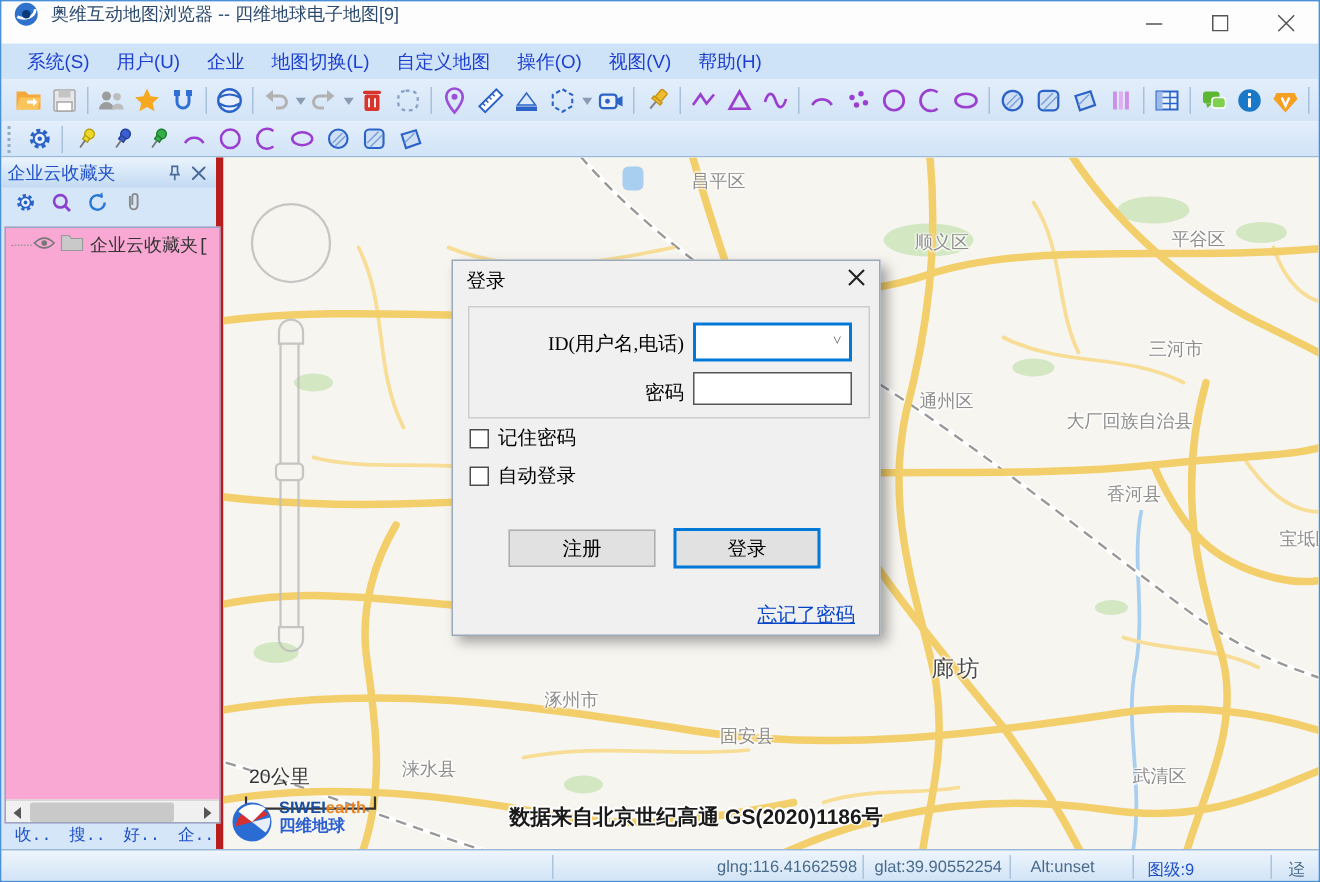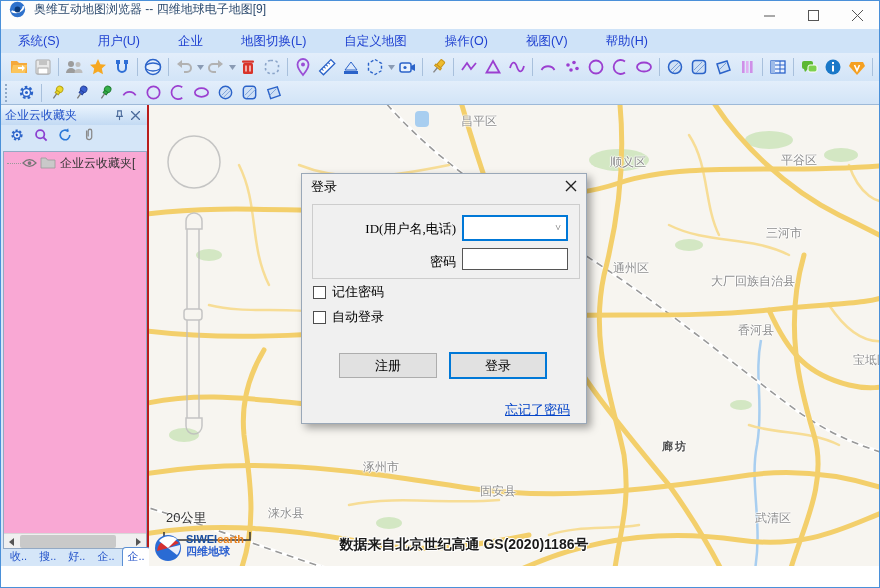--- a/index.html
+++ b/index.html
@@ -7,54 +7,54 @@
   .app { position:relative; width:880px; height:588px; background:#fff; border:1px solid #4a90d9; overflow:hidden; }
 
   
   .titlebar { position:absolute; left:0; top:0; width:100%; height:28px; background:#fdfdfd; display:flex; align-items:flex-start; }
   .titlebar .appicon { margin-left:8px; width:17px; height:17px; }
   .titlebar .title { margin-left:8px; font-size:12px; color:#2c4a6e; }
   .wincontrols { position:absolute; right:0; top:0; height:28px; display:flex; }
   .wbtn { width:44px; height:28px; display:flex; align-items:center; justify-content:center; }
 
   
-  .menubar { position:absolute; left:0; top:28px; width:100%; height:24px; background:#cfe3f8; display:flex; align-items:center; padding-left:8px;gap:20px; }
+  .menubar { position:absolute; left:0; top:28px; width:100%; height:24px; background:#cfe3f8; display:flex; align-items:center; padding-left:8px; }
   .menuitem { font-size:12.5px; color:#1d3fd0; padding:3px 9px; cursor:default; }
 
   
   .toolbar1 { position:absolute; left:0; top:52px; width:100%; height:28px; background:linear-gradient(#e3eefb,#d2e4f7); display:flex; align-items:center; padding-left:6px; overflow:hidden; }
   .toolbar2 { position:absolute; left:0; top:80px; width:100%; height:24px; background:linear-gradient(#e3eefb,#d2e4f7); display:flex; align-items:center; padding-left:4px; border-bottom:1px solid #9db9d8; }
   .tbtn { width:24px; height:24px; display:flex; align-items:center; justify-content:center; flex:0 0 auto; }
   .tsep { width:1px; height:18px; background:#a8c0dc; margin:0 3px; flex:0 0 auto; }
   .caret { width:8px; height:22px; display:flex; align-items:center; justify-content:center; flex:0 0 auto; }
   .grip { width:7px; height:18px; margin-right:2px; border-left:2px dotted #90aac8; flex:0 0 auto; }
 
   
-  .sidebar { position:absolute; left:0; top:104px; width:148px; height:461px; background:#d5e6f8; border-right:2px solid #b91c1c; }
+  .sidebar { position:absolute; left:0; top:104px; width:148px; height:461px; background:#d5e6f8; border-right:5px solid #b91c1c;font-family:Liberation Mono, monospace; }
   .sb-header { height:20px; background:linear-gradient(#eaf4fd,#c3daf3); display:flex; align-items:center; padding:0 4px; }
   .sb-title { font-size:12px; color:#2050c8; flex:1; }
   .sb-hicon { width:16px; height:16px; display:flex; align-items:center; justify-content:center; }
   .sb-tools { height:24px; display:flex; align-items:center; gap:8px; padding-left:8px; }
   .sb-tree { position:absolute; left:2px; top:46px; width:144px; height:398px; background:#f9a8d4; border:1px solid #93a9c4; overflow:hidden; }
   .tree-item { display:flex; align-items:center; height:19px; margin-top:2px; white-space:nowrap; }
   .tree-dots { width:14px; border-bottom:1px dotted #999; margin:0 1px 0 3px; }
   .tree-label { font-size:12px; color:#333; margin-left:4px; }
   .sb-hscroll { position:absolute; left:0; bottom:0; width:142px; height:15px; background:#f0f0f0; border-top:1px solid #d8d8d8; }
   .hs-arrow { position:absolute; top:0; width:15px; height:15px; display:flex; align-items:center; justify-content:center; font-size:9px; color:#555; }
   .hs-thumb { position:absolute; left:16px; top:1px; width:96px; height:13px; background:#c9c9c9; border-radius:2px; }
   .sb-tabs { position:absolute; left:0; bottom:0; width:100%; height:17px; display:flex; align-items:flex-end; padding-left:4px; gap:2px; }
   .sb-tab { font-size:11px; color:#2050c8; padding:1px 5px 2px 5px; }
   .sb-tab.active { background:#fff; border:1px solid #5b8fd4; border-bottom:none; border-radius:4px 4px 0 0; }
 
   
   .map { position:absolute; left:148px; top:104px; width:860px; height:461px; background:#f7f5f0; overflow:hidden; }
   .map svg.roads { position:absolute; left:0; top:0; }
   .maplabel { position:absolute; transform:translate(-50%,-50%); font-size:12px; color:#8e8e8e; white-space:nowrap;
               text-shadow:1px 0 1px #fff,-1px 0 1px #fff,0 1px 1px #fff,0 -1px 1px #fff; }
-  .maplabel.big { font-size:11px; color:#4a4a4a; font-weight:bold; letter-spacing:2px;margin-left:37px; }
+  .maplabel.big { font-size:15px; color:#4a4a4a; font-weight:normal; letter-spacing:2px; }
   .scale { position:absolute; left:14px; top:404px; }
   .scale .txt { font-size:13px; color:#333; margin-left:3px; text-shadow:0 0 2px #fff; }
   .attribution { position:absolute; left:315px; top:440px; transform:translate(-50%,-50%); font-size:14px; font-weight:bold; color:#1a1a1a; white-space:nowrap;
                  text-shadow:1px 0 0 #fff,-1px 0 0 #fff,0 1px 0 #fff,0 -1px 0 #fff,1px 1px 0 #fff,-1px -1px 0 #fff; }
   .maplogo { position:absolute; left:4px; top:428px; display:flex; align-items:flex-start; }
   .maplogo .t1 { font-size:11px; font-weight:bold; line-height:12px; }
   .maplogo .si { color:#1a4fa0; } .maplogo .ea { color:#e8821e; }
   .maplogo .t2 { font-size:11px; font-weight:bold; color:#2a5fd0; line-height:13px; }
 
   
@@ -622,14 +622,26 @@
     </div>
     <div class="dlg-check" style="top:134px;text-align:center;">
       <span class="cbox"></span>
       <span>自动登录</span>
     </div>
     <button class="dlg-btn" style="left:37px; top:179px; width:98px;">注册</button>
     <button class="dlg-btn primary" style="left:147px; top:178px; width:98px; height:27px;">登录</button>
     <a class="dlg-link">忘记了密码</a>
   </div>
 
+  <div class="statusbar">
+    <span class="st-sep" style="left:367px"></span>
+    <span class="st-item" style="left:477px">glng:116.41662598</span>
+    <span class="st-sep" style="left:574px"></span>
+    <span class="st-item" style="left:582px">glat:39.90552254</span>
+    <span class="st-sep" style="left:672px"></span>
+    <span class="st-item" style="left:686px">Alt:unset</span>
+    <span class="st-sep" style="left:754px"></span>
+    <span class="st-item" style="left:764px; color:#2050c8;">图级:9</span>
+    <span class="st-sep" style="left:846px"></span>
+    <span class="st-item" style="left:858px">迳</span>
+  </div>
 
 </div>
 
 </body></html>

